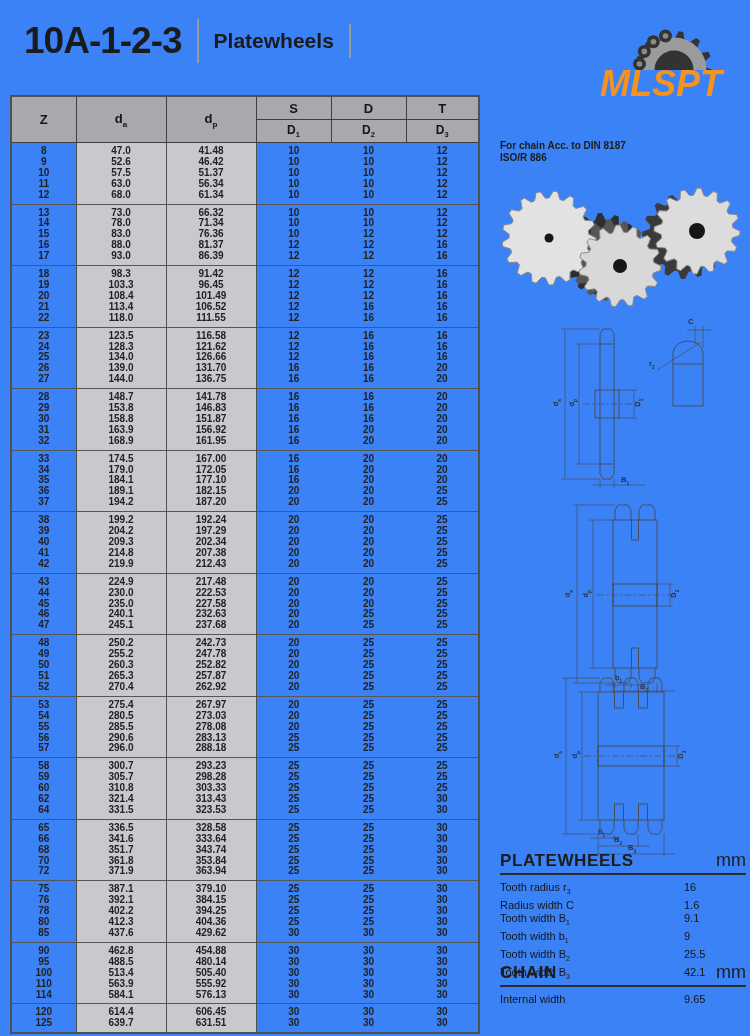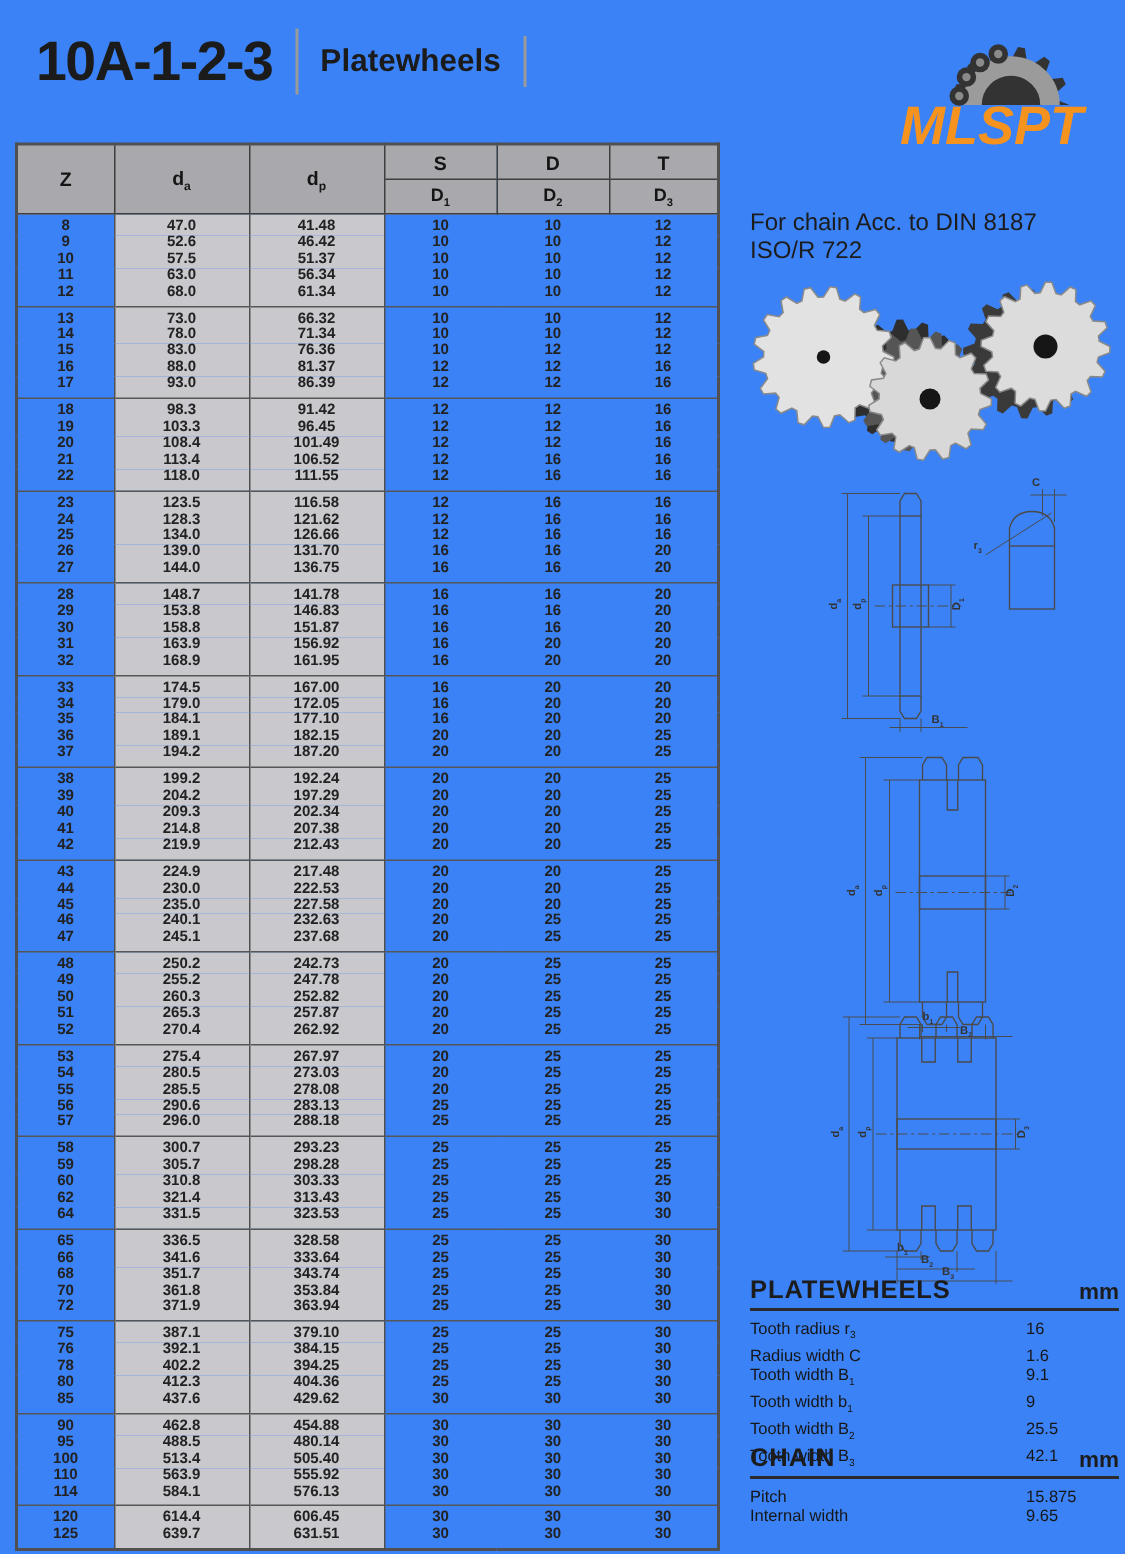--- a/index.html
+++ b/index.html
@@ -37,21 +37,21 @@
     background:#c8c8cd;border-left:1px solid #505050;border-right:1px solid #505050;
   }
   .data-table td:first-child{border-right:1px solid #505050;}
   .data-table tbody tr.g-first td{border-top:1px solid #565656;padding-top:3px;}
   .data-table tbody:first-of-type tr.g-first td{border-top:none;}
   .data-table tbody tr.g-last td{padding-bottom:3px;}
 
   
   .prod-head{position:absolute;left:500px;top:136px;width:250px;}
   .prod-title{font-size:15.5px;font-weight:800;letter-spacing:0.2px;}
-  .prod-sub{font-size:16px;font-weight:400;margin-top:4px;}
+  .prod-sub{font-size:10px;font-weight:700;margin-top:4px;}
   .prod-sub+.prod-sub{margin-top:1px;}
   .photo{position:absolute;left:492px;top:176px;width:258px;height:140px;}
 
   .drawing{position:absolute;}
   .d1{left:545px;top:318px;width:205px;height:176px;}
   .d2{left:545px;top:496px;width:205px;height:198px;}
   .d3{left:540px;top:672px;width:210px;height:188px;}
   .ln{stroke:#4a4a4a;stroke-width:0.9;fill:none;}
   .thin{stroke-width:0.65;}
   .cl{stroke-dasharray:7 2.5 2 2.5;}
@@ -59,21 +59,21 @@
   .dim sub{font-size:0.62em;}
   .rot{transform:rotate(-90deg);transform-origin:center;width:14px;text-align:center;display:inline-block;}
 
   
   .spec-block{position:absolute;left:500px;width:246px;}
   .pw-spec{top:850px;}
   .chain-spec{top:962px;}
   .spec-head{display:flex;justify-content:space-between;align-items:flex-end;
     border-bottom:2.5px solid #2b2b2b;padding-bottom:2px;}
   .spec-title{font-size:17px;font-weight:800;letter-spacing:0.6px;}
-  .spec-unit{font-size:15px;font-weight:700;}
+  .spec-unit{font-size:18px;font-weight:400;}
   .spec-rows{margin-top:6px;}
   .spec-row{display:flex;font-size:11px;line-height:12.9px;font-weight:500;color:#161616;}
   .spec-row sub{font-size:0.62em;}
   .spec-label{flex:1;}
   .spec-value{width:62px;}
 </style>
 </head>
 <body>
 
 <div class="page">
@@ -737,21 +737,21 @@
           <td>631.51</td>
           <td>30</td>
           <td>30</td>
           <td>30</td>
         </tr>
       </tbody>
     </table>
 
   <div class="prod-head">
     <div class="prod-sub">For chain Acc. to DIN 8187</div>
-    <div class="prod-sub">ISO/R 722</div>
+    <div class="prod-sub">ISO/R 886</div>
   </div>
 
   <div class="photo">
     <svg viewBox="0 0 258 140" width="258" height="140">
       <path fill="#2e2e2e" d="M151.0 78.0 L150.8 82.3 L143.3 85.1 L142.3 88.5 L147.5 94.7 L145.5 98.5 L137.5 98.0 L135.3 100.8 L137.4 108.5 L134.1 111.2 L127.0 107.4 L123.8 109.1 L122.7 117.0 L118.5 118.1 L113.6 111.8 L110.0 112.0 L105.7 118.8 L101.5 118.1 L99.5 110.3 L96.2 109.1 L89.5 113.5 L85.9 111.2 L87.2 103.3 L84.7 100.8 L76.8 102.1 L74.5 98.5 L78.9 91.8 L77.7 88.5 L69.9 86.5 L69.2 82.3 L76.0 78.0 L76.2 74.4 L69.9 69.5 L71.0 65.3 L78.9 64.2 L80.6 61.0 L76.8 53.9 L79.5 50.6 L87.2 52.7 L90.0 50.5 L89.5 42.5 L93.3 40.5 L99.5 45.7 L102.9 44.7 L105.7 37.2 L110.0 37.0 L113.6 44.2 L117.1 44.7 L122.7 39.0 L126.7 40.5 L127.0 48.6 L130.0 50.5 L137.4 47.5 L140.5 50.6 L137.5 58.0 L139.4 61.0 L147.5 61.3 L149.0 65.3 L143.3 70.9 L143.8 74.4 Z"></path>
       <path fill="#555555" d="M160.0 84.0 L159.8 88.3 L152.3 91.1 L151.3 94.5 L156.5 100.7 L154.5 104.5 L146.5 104.0 L144.3 106.8 L146.4 114.5 L143.1 117.2 L136.0 113.4 L132.8 115.1 L131.7 123.0 L127.5 124.1 L122.6 117.8 L119.0 118.0 L114.7 124.8 L110.5 124.1 L108.5 116.3 L105.2 115.1 L98.5 119.5 L94.9 117.2 L96.2 109.3 L93.7 106.8 L85.8 108.1 L83.5 104.5 L87.9 97.8 L86.7 94.5 L78.9 92.5 L78.2 88.3 L85.0 84.0 L85.2 80.4 L78.9 75.5 L80.0 71.3 L87.9 70.2 L89.6 67.0 L85.8 59.9 L88.5 56.6 L96.2 58.7 L99.0 56.5 L98.5 48.5 L102.3 46.5 L108.5 51.7 L111.9 50.7 L114.7 43.2 L119.0 43.0 L122.6 50.2 L126.1 50.7 L131.7 45.0 L135.7 46.5 L136.0 54.6 L139.0 56.5 L146.4 53.5 L149.5 56.6 L146.5 64.0 L148.4 67.0 L156.5 67.3 L158.0 71.3 L152.3 76.9 L152.8 80.4 Z"></path>
       <path fill="#3a3a3a" d="M236.0 60.0 L235.8 64.2 L228.3 67.0 L227.4 70.5 L232.7 76.5 L230.9 80.3 L222.9 80.0 L220.8 82.8 L223.4 90.4 L220.3 93.2 L213.0 89.9 L210.0 91.7 L209.5 99.7 L205.5 101.1 L200.0 95.3 L196.5 95.8 L193.0 103.0 L188.8 102.8 L186.0 95.3 L182.5 94.4 L176.5 99.7 L172.7 97.9 L173.0 89.9 L170.2 87.8 L162.6 90.4 L159.8 87.3 L163.1 80.0 L161.3 77.0 L153.3 76.5 L151.9 72.5 L157.7 67.0 L157.2 63.5 L150.0 60.0 L150.2 55.8 L157.7 53.0 L158.6 49.5 L153.3 43.5 L155.1 39.7 L163.1 40.0 L165.2 37.2 L162.6 29.6 L165.7 26.8 L173.0 30.1 L176.0 28.3 L176.5 20.3 L180.5 18.9 L186.0 24.7 L189.5 24.2 L193.0 17.0 L197.2 17.2 L200.0 24.7 L203.5 25.6 L209.5 20.3 L213.3 22.1 L213.0 30.1 L215.8 32.2 L223.4 29.6 L226.2 32.7 L222.9 40.0 L224.7 43.0 L232.7 43.5 L234.1 47.5 L228.3 53.0 L228.8 56.5 Z"></path>
       <path fill="#e2e2e2" stroke="#8a8a8a" stroke-width="1" d="M104.0 62.0 L103.8 66.3 L96.3 69.3 L95.5 72.9 L100.8 79.0 L99.1 82.9 L91.0 83.1 L88.9 86.1 L91.7 93.7 L88.7 96.7 L81.1 93.9 L78.1 96.0 L77.9 104.1 L74.0 105.8 L67.9 100.5 L64.3 101.3 L61.3 108.8 L57.0 109.0 L53.3 101.8 L49.7 101.3 L44.1 107.2 L40.0 105.8 L39.2 97.8 L35.9 96.0 L28.7 99.5 L25.3 96.7 L27.4 88.9 L25.1 86.1 L17.0 86.7 L14.9 82.9 L19.7 76.4 L18.5 72.9 L10.8 70.6 L10.2 66.3 L17.0 62.0 L17.2 58.3 L10.8 53.4 L11.8 49.1 L19.7 47.6 L21.2 44.2 L17.0 37.3 L19.5 33.7 L27.4 35.1 L30.1 32.4 L28.7 24.5 L32.3 22.0 L39.2 26.2 L42.6 24.7 L44.1 16.8 L48.4 15.8 L53.3 22.2 L57.0 22.0 L61.3 15.2 L65.6 15.8 L67.9 23.5 L71.4 24.7 L77.9 19.9 L81.7 22.0 L81.1 30.1 L83.9 32.4 L91.7 30.3 L94.5 33.7 L91.0 40.9 L92.8 44.2 L100.8 45.0 L102.2 49.1 L96.3 54.7 L96.8 58.3 Z"></path>
       <path fill="#dcdcdc" stroke="#8a8a8a" stroke-width="1" d="M248.0 55.0 L247.8 59.2 L240.3 62.0 L239.4 65.5 L244.7 71.5 L242.9 75.3 L234.9 75.0 L232.8 77.8 L235.4 85.4 L232.3 88.2 L225.0 84.9 L222.0 86.7 L221.5 94.7 L217.5 96.1 L212.0 90.3 L208.5 90.8 L205.0 98.0 L200.8 97.8 L198.0 90.3 L194.5 89.4 L188.5 94.7 L184.7 92.9 L185.0 84.9 L182.2 82.8 L174.6 85.4 L171.8 82.3 L175.1 75.0 L173.3 72.0 L165.3 71.5 L163.9 67.5 L169.7 62.0 L169.2 58.5 L162.0 55.0 L162.2 50.8 L169.7 48.0 L170.6 44.5 L165.3 38.5 L167.1 34.7 L175.1 35.0 L177.2 32.2 L174.6 24.6 L177.7 21.8 L185.0 25.1 L188.0 23.3 L188.5 15.3 L192.5 13.9 L198.0 19.7 L201.5 19.2 L205.0 12.0 L209.2 12.2 L212.0 19.7 L215.5 20.6 L221.5 15.3 L225.3 17.1 L225.0 25.1 L227.8 27.2 L235.4 24.6 L238.2 27.7 L234.9 35.0 L236.7 38.0 L244.7 38.5 L246.1 42.5 L240.3 48.0 L240.8 51.5 Z"></path>
       <path fill="#d8d8d8" stroke="#8a8a8a" stroke-width="1" d="M169.0 90.0 L168.8 94.3 L161.3 97.1 L160.3 100.5 L165.5 106.7 L163.5 110.5 L155.5 110.0 L153.3 112.8 L155.4 120.5 L152.1 123.2 L145.0 119.4 L141.8 121.1 L140.7 129.0 L136.5 130.1 L131.6 123.8 L128.0 124.0 L123.7 130.8 L119.5 130.1 L117.5 122.3 L114.2 121.1 L107.5 125.5 L103.9 123.2 L105.2 115.3 L102.7 112.8 L94.8 114.1 L92.5 110.5 L96.9 103.8 L95.7 100.5 L87.9 98.5 L87.2 94.3 L94.0 90.0 L94.2 86.4 L87.9 81.5 L89.0 77.3 L96.9 76.2 L98.6 73.0 L94.8 65.9 L97.5 62.6 L105.2 64.7 L108.0 62.5 L107.5 54.5 L111.3 52.5 L117.5 57.7 L120.9 56.7 L123.7 49.2 L128.0 49.0 L131.6 56.2 L135.1 56.7 L140.7 51.0 L144.7 52.5 L145.0 60.6 L148.0 62.5 L155.4 59.5 L158.5 62.6 L155.5 70.0 L157.4 73.0 L165.5 73.3 L167.0 77.3 L161.3 82.9 L161.8 86.4 Z"></path>
@@ -920,23 +920,19 @@
       </div>
   </div>
 
   <div class="spec-block chain-spec">
     <div class="spec-head">
       <span class="spec-title">CHAIN</span>
       <span class="spec-unit">mm</span>
     </div>
     <div class="spec-rows">
         <div class="spec-row">
-          <span class="spec-label">Pitch</span>
-          <span class="spec-value">15.875</span>
-        </div>
-        <div class="spec-row">
           <span class="spec-label">Internal width</span>
           <span class="spec-value">9.65</span>
         </div>
       </div>
   </div>
 
 </div>
 
 </body></html>

